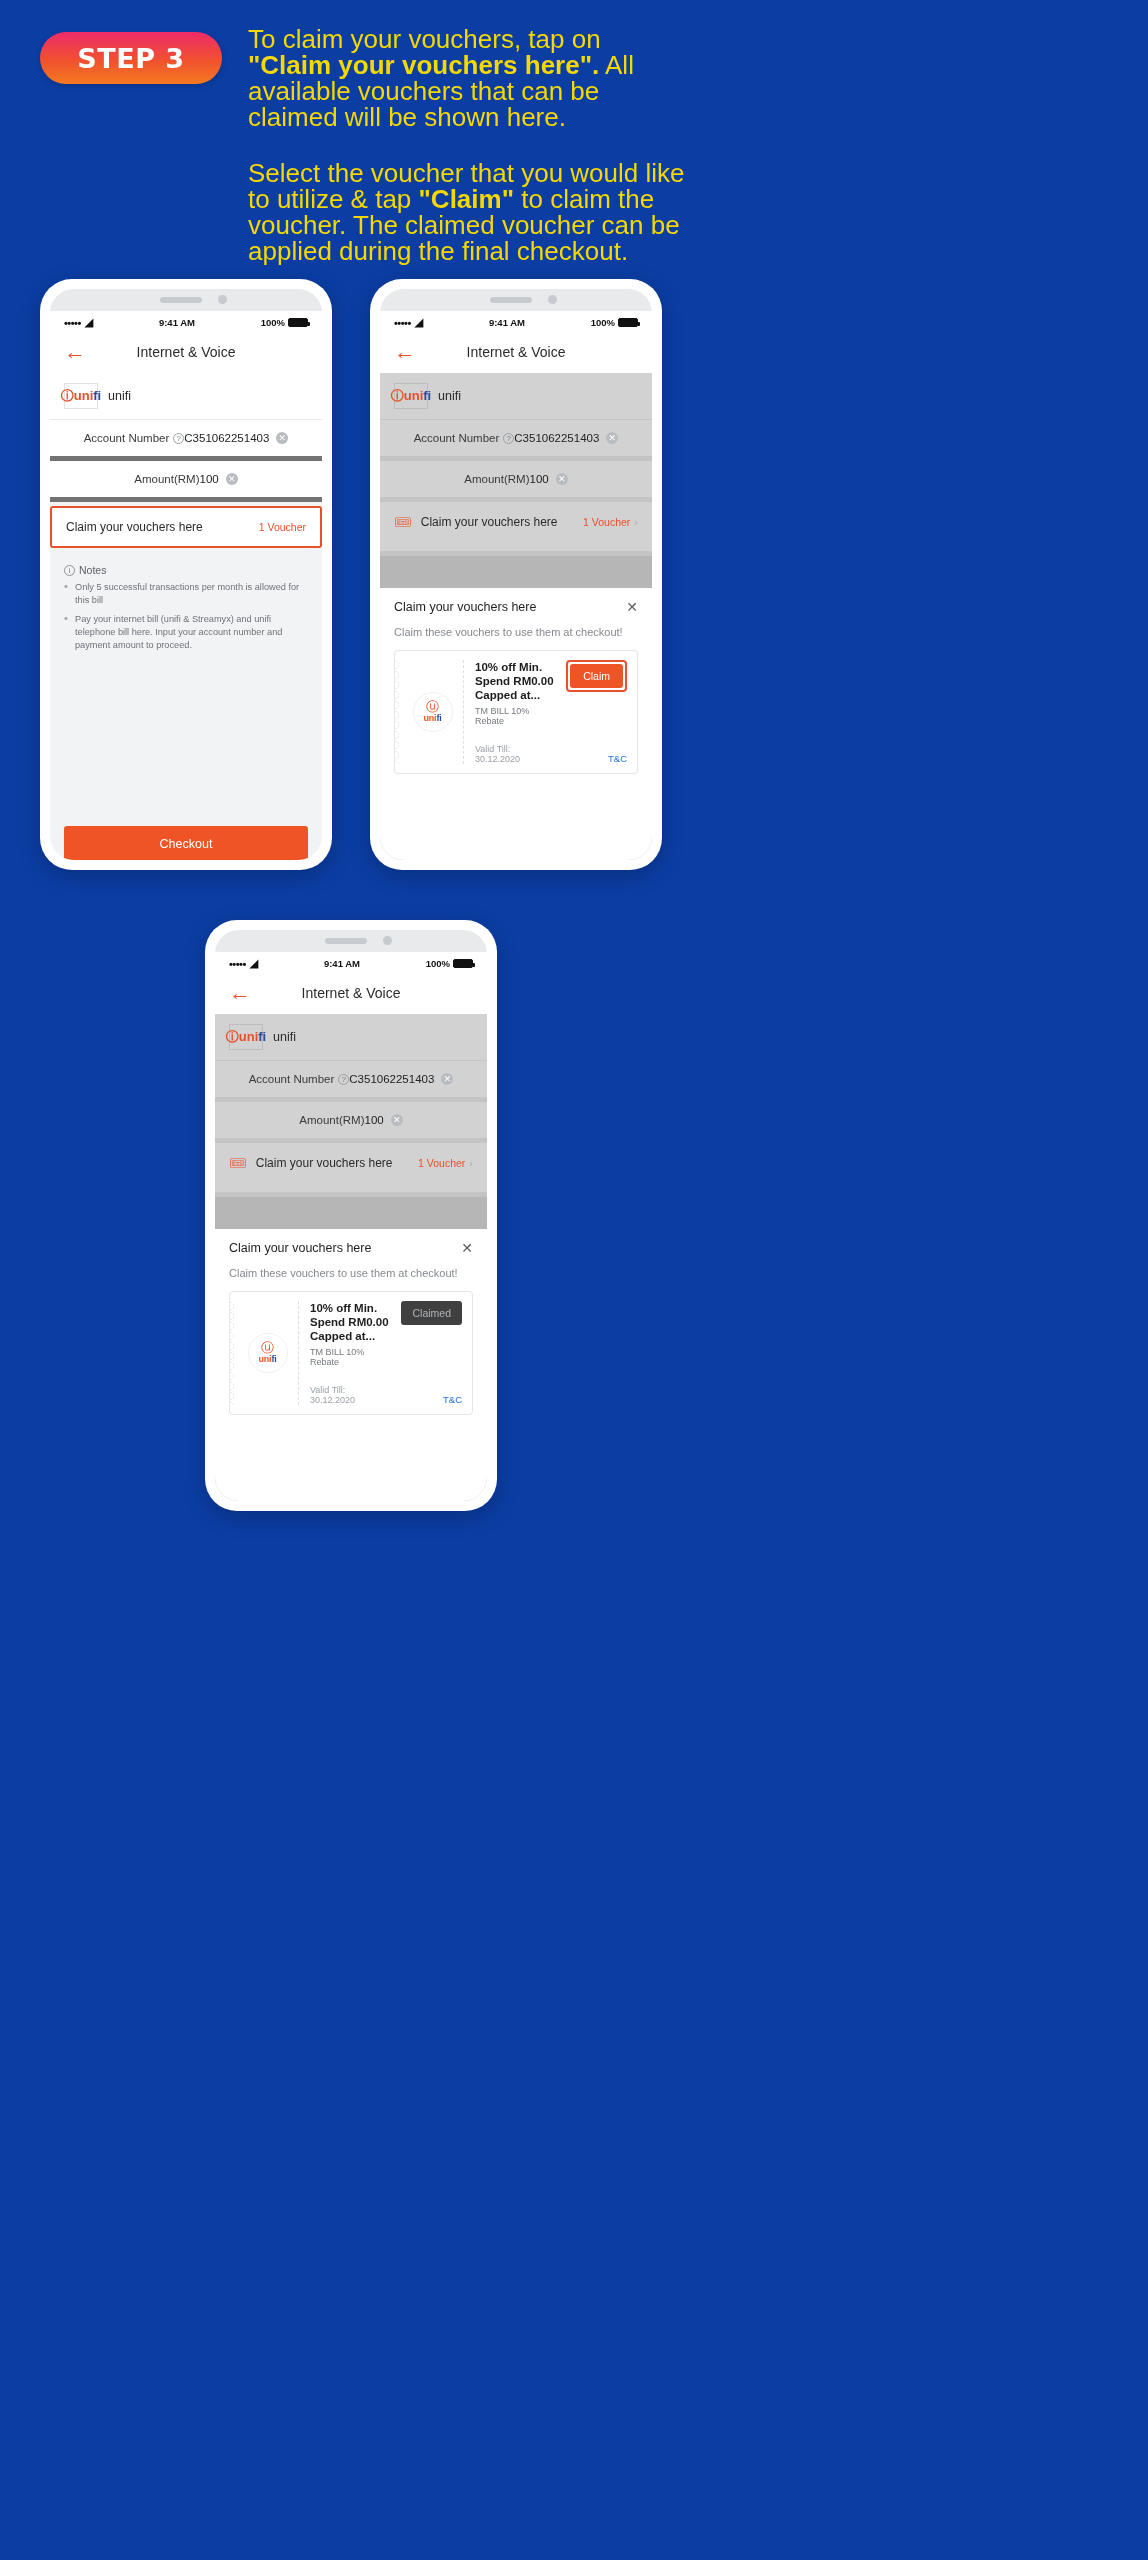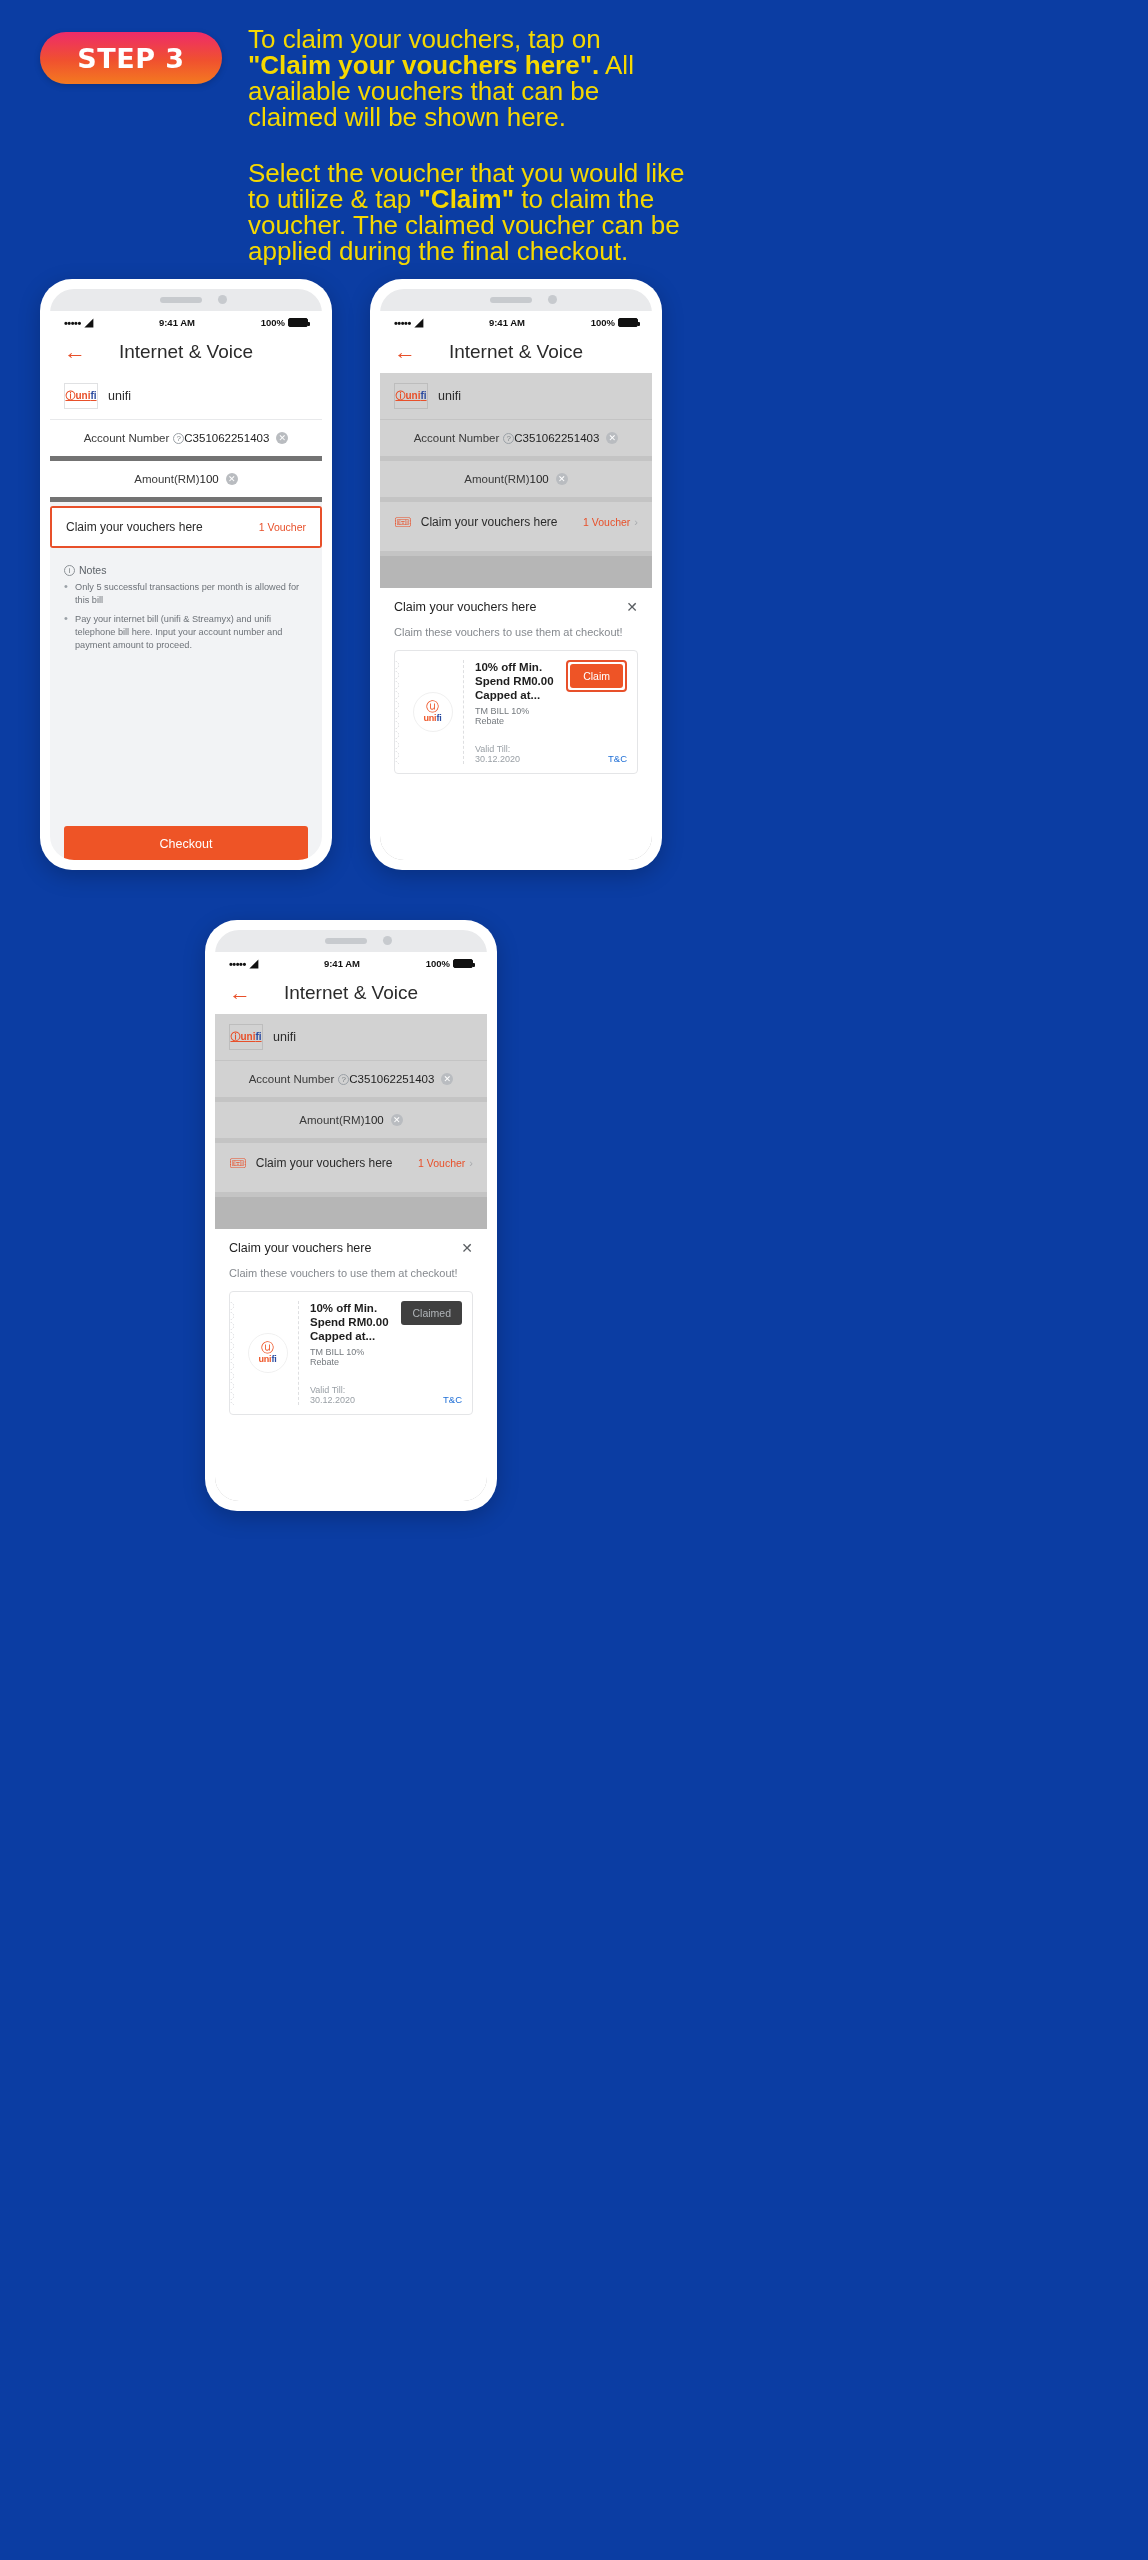--- a/index.html
+++ b/index.html
@@ -77,36 +77,36 @@
     width: 2px; height: 4px; background: #111; border-radius: 0 1px 1px 0;
   }
 
   .navbar {
     display: flex; align-items: center; padding: 8px 14px 10px 14px;
     background: #ffffff; position: relative;
   }
   .back-arrow { color: #e8502a; font-size: 22px; line-height: 1; }
   .nav-title {
     position: absolute; left: 0; right: 0; text-align: center;
-    font-size: 19px; color: #2b2b2b; font-weight: 400; pointer-events: none;
+    font-size: 14px; color: #2b2b2b; font-weight: 400; pointer-events: none;
   }
 
   .screen-body { background: #f2f3f5; position: relative; height: 100%; }
 
   .card-row {
     background: #ffffff; display: flex; align-items: center;
     padding: 10px 14px; border-bottom: 1px solid #e8e9eb;
     min-height: 40px;
   }
   .brand-box {
     width: 34px; height: 26px; border: 1px solid #e0e1e3;
     display: flex; align-items: center; justify-content: center;
     margin-right: 10px; background: #fff;
   }
-  .brand-logo { font-size: 10px; font-weight: 700; color: #e8502a; white-space: nowrap; text-decoration: underline; }
+  .brand-logo { font-size: 13px; font-weight: 700; color: #e8502a; white-space: nowrap; }
   .brand-logo .fi { color: #2a4ba0; }
   .brand-name { font-size: 12.5px; color: #2b2b2b; }
 
   .field-row {
     background: #ffffff; display: flex; align-items: center; justify-content: center;
     padding: 12px 14px; border-bottom: 5px solid #737373;
   }
   .field-label { font-size: 11.5px; color: #3a3a3a; display: flex; align-items: center; gap: 4px; }
   .qmark {
     width: 11px; height: 11px; border: 1px solid #9aa0a6; border-radius: 50%;

